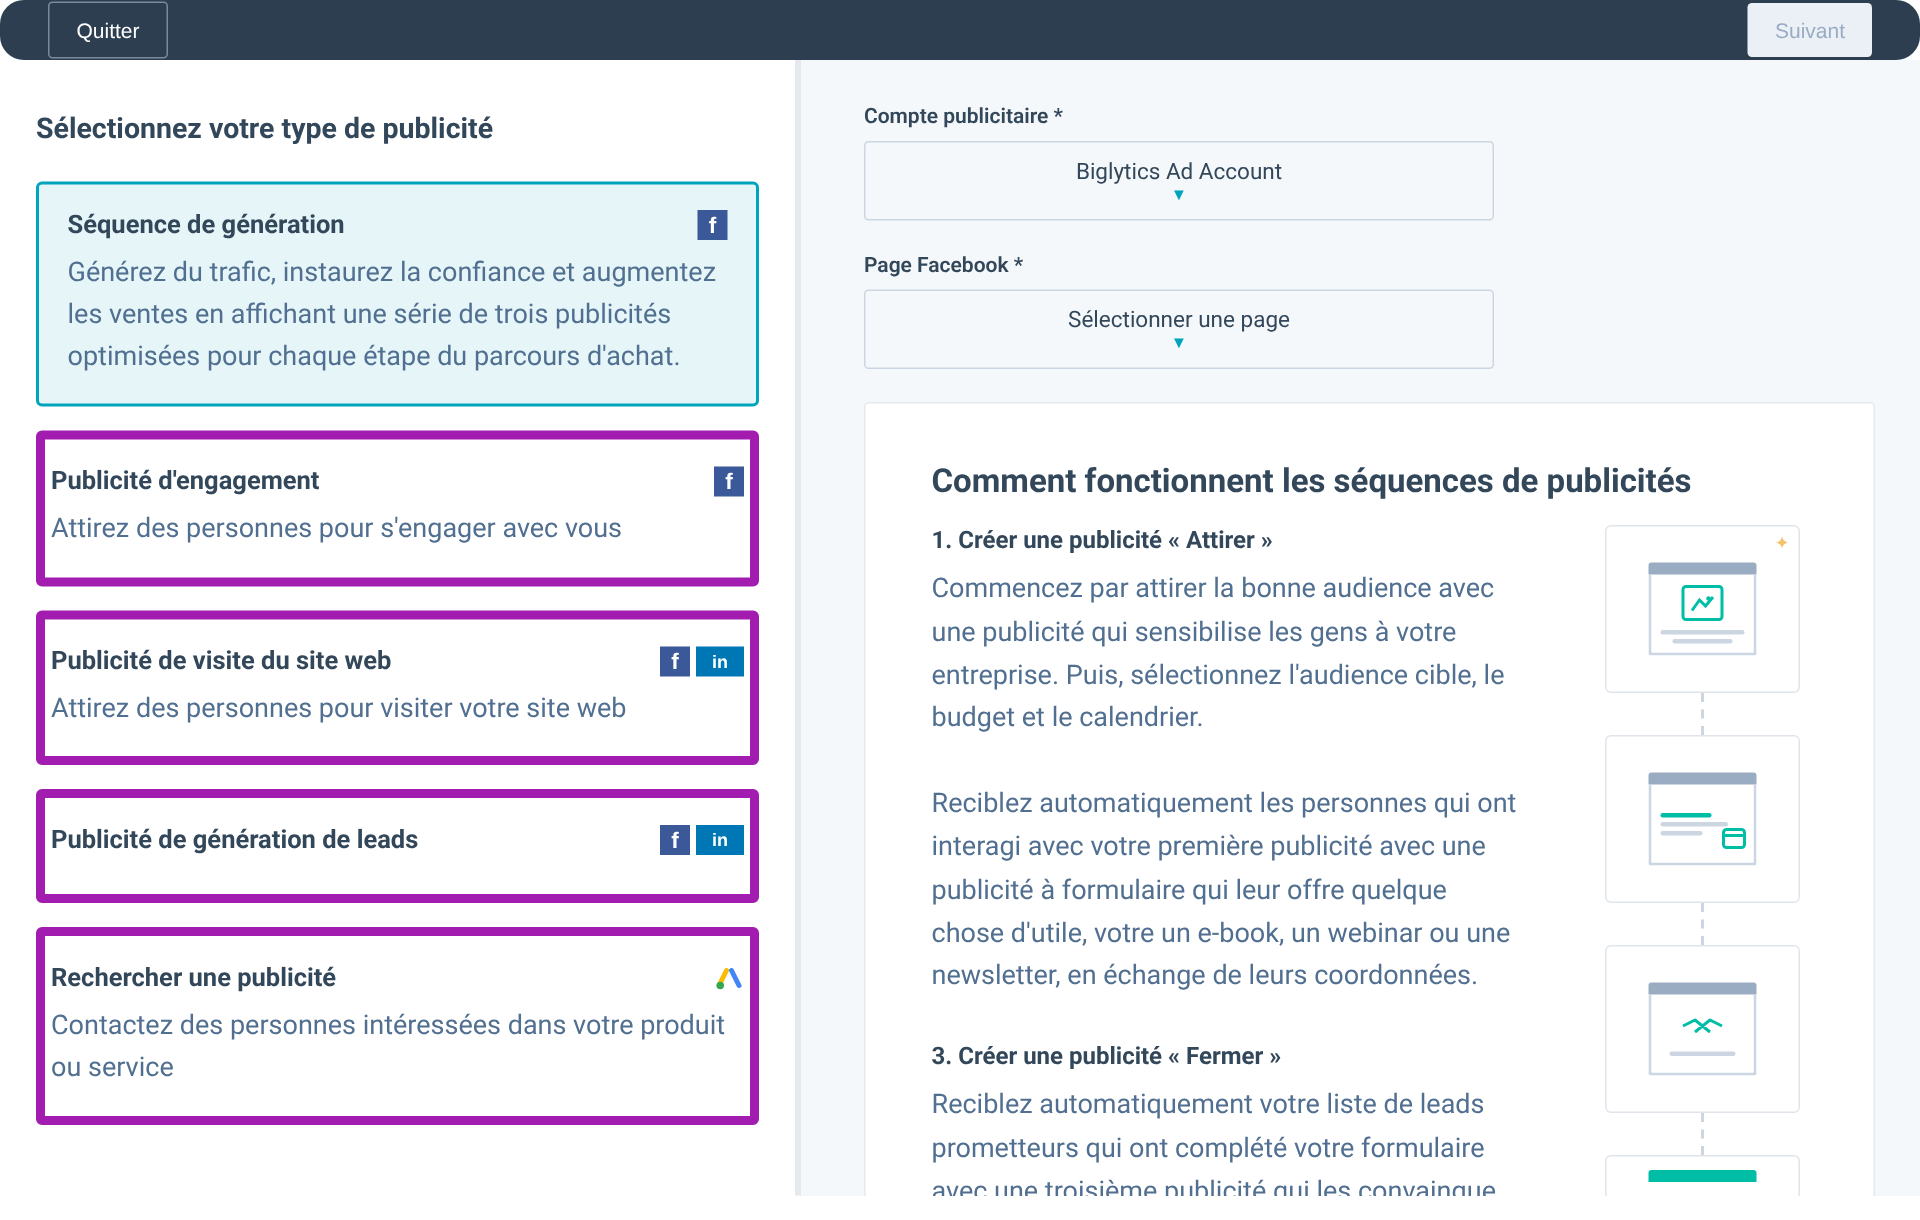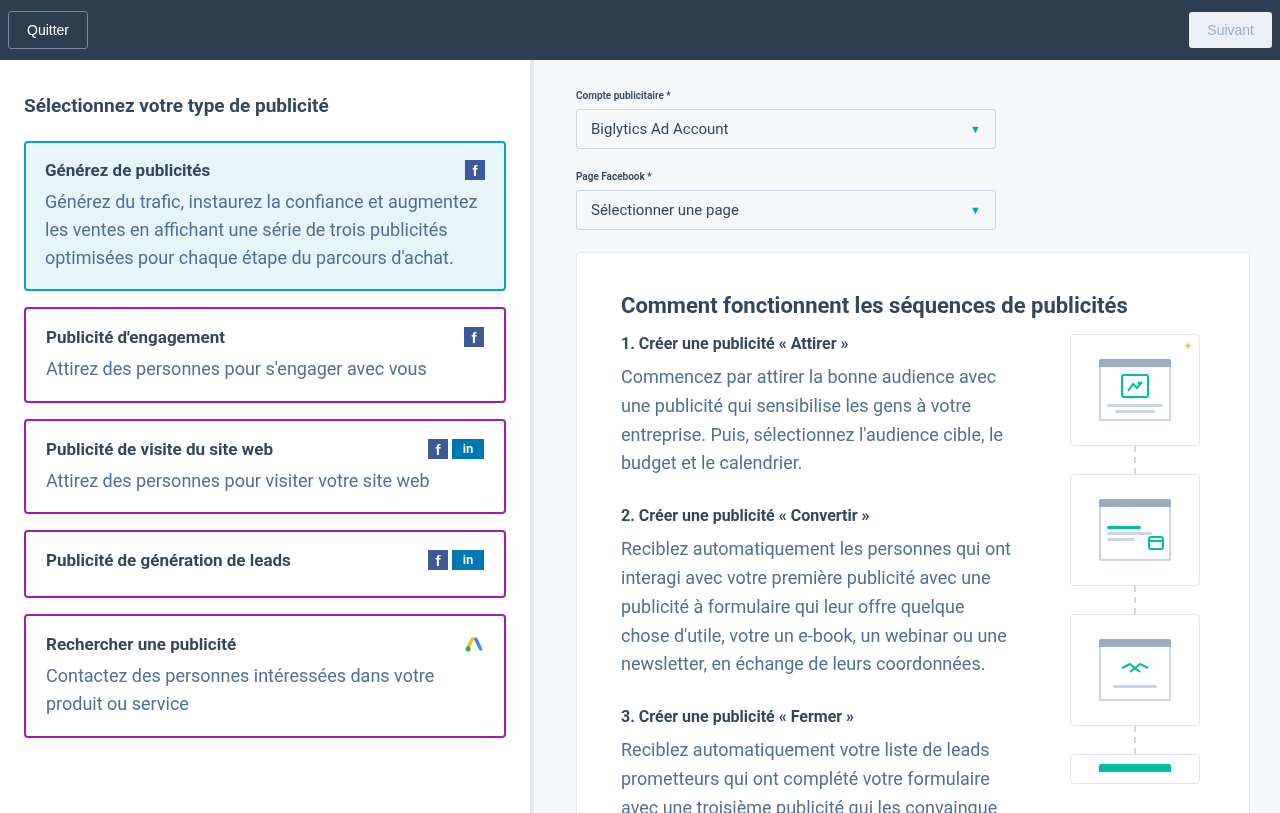--- a/index.html
+++ b/index.html
@@ -1,36 +1,36 @@
 <!DOCTYPE html>
 <html><head>
 <meta charset="utf-8">
 <style>
   * { box-sizing: border-box; margin: 0; padding: 0; }
   html, body { height: 100%; font-family: -apple-system, BlinkMacSystemFont, "Segoe UI", Roboto, Helvetica, Arial, sans-serif; color: #33475b; background: #fff; }
-  .topbar { background: #2d3e50; height: 60px; display: flex; align-items: center; justify-content: space-between; padding: 0 8px; }
+  .topbar { background: #2d3e50; height: 40px; display: flex; align-items: center; justify-content: space-between; padding: 0 32px; border-radius: 16px; }
   .btn { font-size: 14px; font-weight: 500; border-radius: 3px; padding: 10px 18px; cursor: pointer; }
   .btn-quit { background: transparent; color: #fff; border: 1px solid #7a8aa0; }
   .btn-next { background: #eaf0f6; color: #99acc2; border: none; }
   .main { display: flex; height: calc(100% - 56px); }
   .left { width: 530px; padding: 34px 24px; overflow-y: auto; }
   .divider { width: 4px; background: #e5e9ee; }
   .right { flex: 1; background: #f5f8fa; padding: 30px 30px 0 42px; overflow-y: auto; }
   .left h1 { font-size: 19px; font-weight: 700; margin-bottom: 24px; color: #33475b; }
-  .card { border: 2px solid #a21caf; border-radius: 4px; padding: 18px 20px; margin-bottom: 16px; cursor: pointer; background: #fff; }
+  .card { border: 6px solid #a21caf; border-radius: 4px; padding: 18px 4px; margin-bottom: 16px; cursor: pointer; background: #fff; }
   .card-selected { border: 2px solid #00a4bd; background: #e5f5f8; padding: 17px 19px; }
   .card-head { display: flex; justify-content: space-between; align-items: flex-start; margin-bottom: 8px; }
   .card-title { font-size: 17px; font-weight: 700; color: #33475b; }
   .card .icons { display: flex; gap: 4px; }
   .card-desc { font-size: 18px; line-height: 1.55; color: #516f90; }
   .fb-icon { width: 20px; height: 20px; background: #3b5998; color: #fff; font-weight: 700; font-size: 15px; display: flex; align-items: flex-end; justify-content: center; padding-bottom: 1px; font-family: Arial; }
   .li-icon { width: 32px; height: 20px; background: #0077b5; color: #fff; font-weight: 700; font-size: 12px; display: flex; align-items: center; justify-content: center; font-family: Arial; }
   .ga-icon { width: 20px; height: 20px; position: relative; }
-  .field-label { font-size: 10px; font-weight: 600; margin-bottom: 8px; color: #33475b; }
-  .select { width: 420px; background: #f5f8fa; border: 1px solid #cbd6e2; border-radius: 3px; padding: 10px 14px; font-size: 15px; color: #33475b; display: flex; justify-content: space-between; align-items: center; cursor: pointer; margin-bottom: 22px; }
+  .field-label { font-size: 14px; font-weight: 600; margin-bottom: 8px; color: #33475b; }
+  .select { width: 420px; background: #f5f8fa; border: 1px solid #cbd6e2; border-radius: 3px; padding: 10px 14px; font-size: 15px; color: #33475b; display: flex; justify-content: space-between; align-items: center; cursor: pointer; margin-bottom: 22px; flex-direction: column; }
   .select .caret { color: #00a4bd; font-size: 11px; }
   .infobox { background: #fff; border: 1px solid #e4e9ef; border-radius: 3px; padding: 40px 44px 30px 44px; }
   .infobox h2 { font-size: 22px; font-weight: 700; margin-bottom: 16px; color: #33475b; }
   .info-body { display: flex; gap: 48px; }
   .steps { flex: 1; }
   .step { margin-bottom: 28px; }
   .step-title { font-size: 16px; font-weight: 700; margin-bottom: 10px; color: #33475b; }
   .step-desc { font-size: 18px; line-height: 1.6; color: #516f90; }
   .gfx { width: 140px; display: flex; flex-direction: column; align-items: center; }
   .gfx-card { width: 130px; height: 112px; border: 1px solid #dfe5eb; border-radius: 4px; background: #fff; padding: 10px; display: flex; align-items: center; justify-content: center; }
@@ -49,21 +49,21 @@
   <button class="btn btn-quit">Quitter</button>
   <button class="btn btn-next">Suivant</button>
 </div>
 
 <div class="main">
   <div class="left">
     <h1>Sélectionnez votre type de publicité</h1>
 
     <div class="card card-selected">
       <div class="card-head">
-        <div class="card-title">Générez de publicités</div>
+        <div class="card-title">Séquence de génération</div>
         <div class="icons">
             <div class="fb-icon">f</div>
           </div>
       </div>
       <div class="card-desc">Générez du trafic, instaurez la confiance et augmentez les ventes en affichant une série de trois publicités optimisées pour chaque étape du parcours d'achat.</div>
     </div>
 
     <div class="card">
       <div class="card-head">
         <div class="card-title">Publicité d'engagement</div>
@@ -129,21 +129,20 @@
 
     <div class="infobox">
       <h2>Comment fonctionnent les séquences de publicités</h2>
       <div class="info-body">
         <div class="steps">
           <div class="step">
             <div class="step-title"><span>1.</span> <span>Créer une publicité « Attirer »</span></div>
             <div class="step-desc">Commencez par attirer la bonne audience avec une publicité qui sensibilise les gens à votre entreprise. Puis, sélectionnez l'audience cible, le budget et le calendrier.</div>
           </div>
           <div class="step">
-            <div class="step-title"><span>2.</span> <span>Créer une publicité « Convertir »</span></div>
             <div class="step-desc">Reciblez automatiquement les personnes qui ont interagi avec votre première publicité avec une publicité à formulaire qui leur offre quelque chose d'utile, votre un e-book, un webinar ou une newsletter, en échange de leurs coordonnées.</div>
           </div>
           <div class="step">
             <div class="step-title"><span>3.</span> <span>Créer une publicité « Fermer »</span></div>
             <div class="step-desc">Reciblez automatiquement votre liste de leads prometteurs qui ont complété votre formulaire avec une troisième publicité qui les convainque de faire affaire avec vous.</div>
           </div>
         </div>
 
         <div class="gfx">
           <div class="gfx-card" style="position:relative;">

